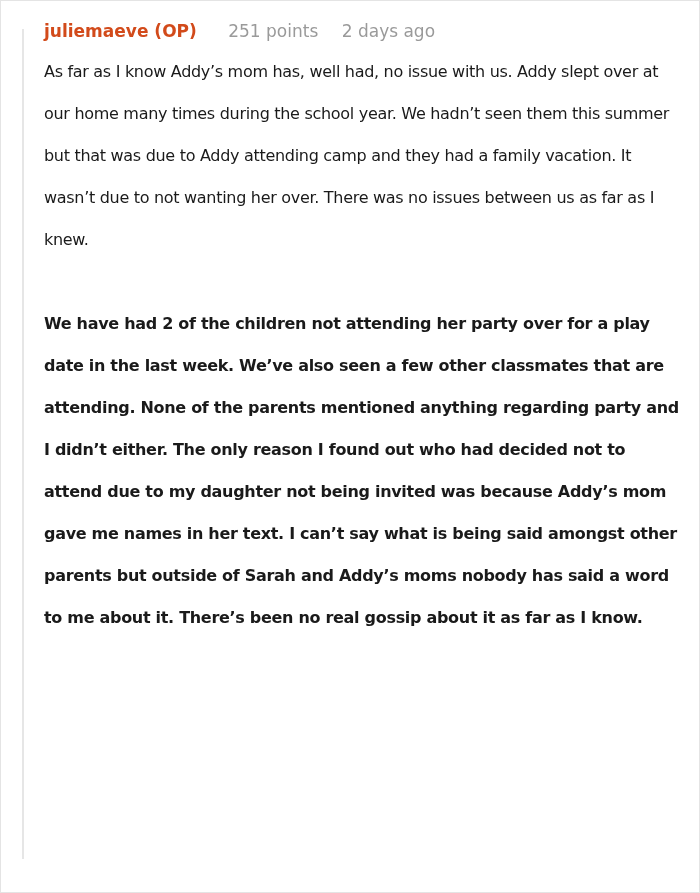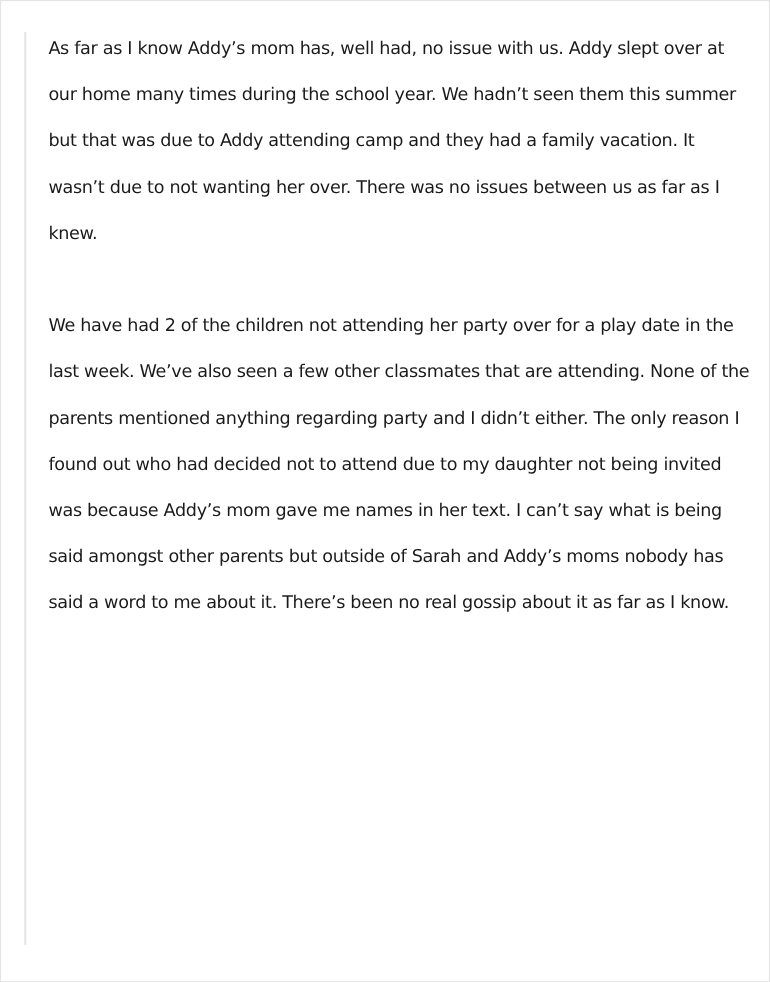--- a/index.html
+++ b/index.html
@@ -22,26 +22,31 @@
     }
     .author { color: #d24a1a; font-weight: bold; margin-right: 26px; }
     .points, .time { color: #9a9a9a; }
     .points { margin-right: 18px; }
     .body {
       font-family: "DejaVu Sans", sans-serif;
       font-size: 16px; line-height: 42px; color: #1a1a1a;
       margin-top: 6px; letter-spacing: -0.3px;
     }
     .body p { margin: 0 0 42px 0; }
-    .body p:last-child { margin-bottom: 0; }
+    .body p:last-child { margin-bottom: 0; font-weight: bold; }
   </style>
 </head>
 <body>
 
 <div class="frame">
   <div class="thread-line"></div>
   <div class="comment">
+    <div class="meta">
+      <span class="author">juliemaeve (OP)</span>
+      <span class="points">251 points</span>
+      <span class="time">2 days ago</span>
+    </div>
     <div class="body">
       <p>As far as I know Addy’s mom has, well had, no issue with us. Addy slept over at our home many times during the school year. We hadn’t seen them this summer but that was due to Addy attending camp and they had a family vacation. It wasn’t due to not wanting her over. There was no issues between us as far as I knew.</p>
       <p>We have had 2 of the children not attending her party over for a play date in the last week. We’ve also seen a few other classmates that are attending. None of the parents mentioned anything regarding party and I didn’t either. The only reason I found out who had decided not to attend due to my daughter not being invited was because Addy’s mom gave me names in her text. I can’t say what is being said amongst other parents but outside of Sarah and Addy’s moms nobody has said a word to me about it. There’s been no real gossip about it as far as I know.</p>
     </div>
   </div>
 </div>
 
 </body></html>

